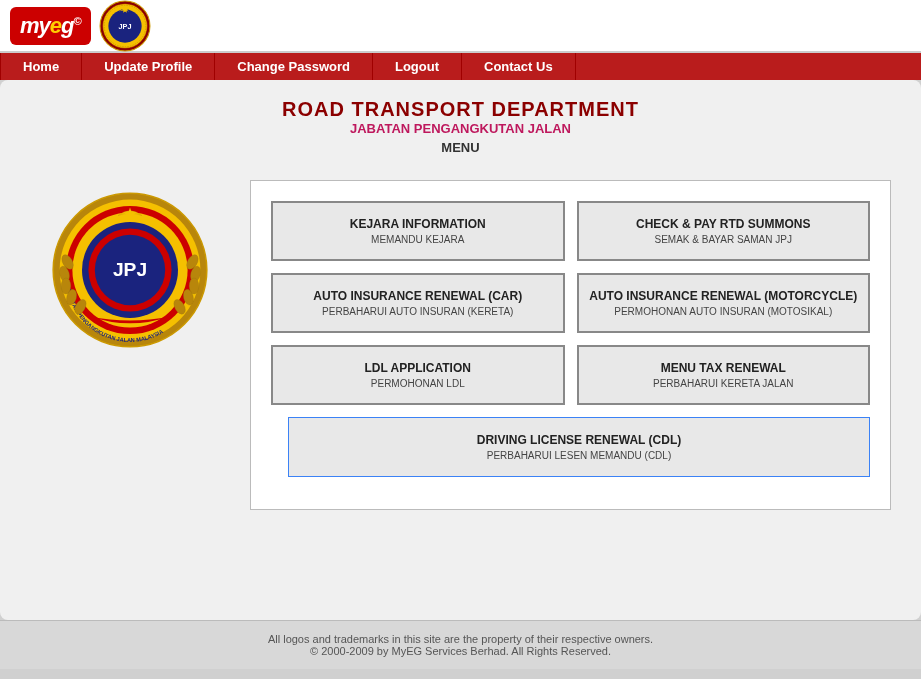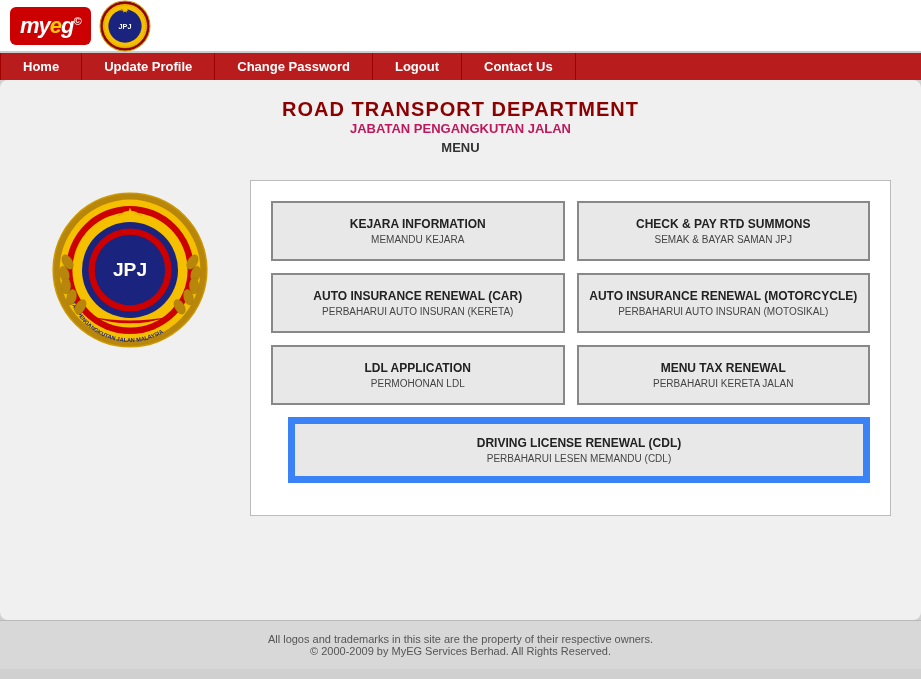--- a/index.html
+++ b/index.html
@@ -147,21 +147,21 @@
     }
     .menu-btn-subtitle {
       font-size: 10px;
       color: #444;
       display: block;
       margin-top: 3px;
     }
 
     
     .menu-btn-highlight {
-      border: 7px solid #3b82f6;
+      border: 1px solid #3b82f6;
       background: #e8e8e8;
       margin-left: 17px;
     }
 
     
     .menu-row-center {
       display: flex;
       justify-content: center;
       margin-bottom: 12px;
     }
@@ -288,21 +288,21 @@
         </div>
       </div>
 
       <div class="menu-row">
         <div class="menu-btn">
           <span class="menu-btn-title">AUTO INSURANCE RENEWAL (CAR)</span>
           <span class="menu-btn-subtitle">PERBAHARUI AUTO INSURAN (KERETA)</span>
         </div>
         <div class="menu-btn">
           <span class="menu-btn-title">AUTO INSURANCE RENEWAL (MOTORCYCLE)</span>
-          <span class="menu-btn-subtitle">PERBAHARUI AUTO INSURAN (MOTOSIKAL)</span>
+          <span class="menu-btn-subtitle">PERMOHONAN AUTO INSURAN (MOTOSIKAL)</span>
         </div>
       </div>
 
       <div class="menu-row">
         <div class="menu-btn">
           <span class="menu-btn-title">LDL APPLICATION</span>
           <span class="menu-btn-subtitle">PERMOHONAN LDL</span>
         </div>
         <div class="menu-btn">
           <span class="menu-btn-title">MENU TAX RENEWAL</span>

